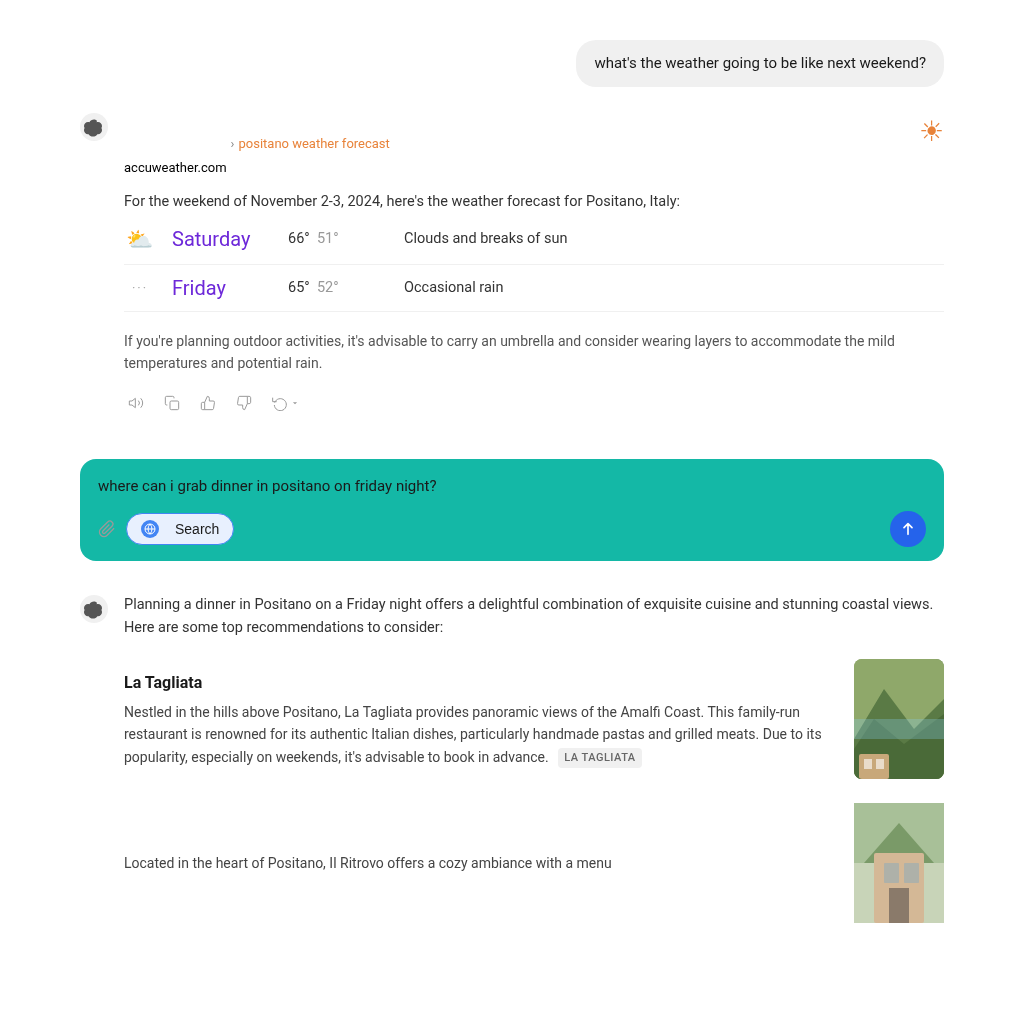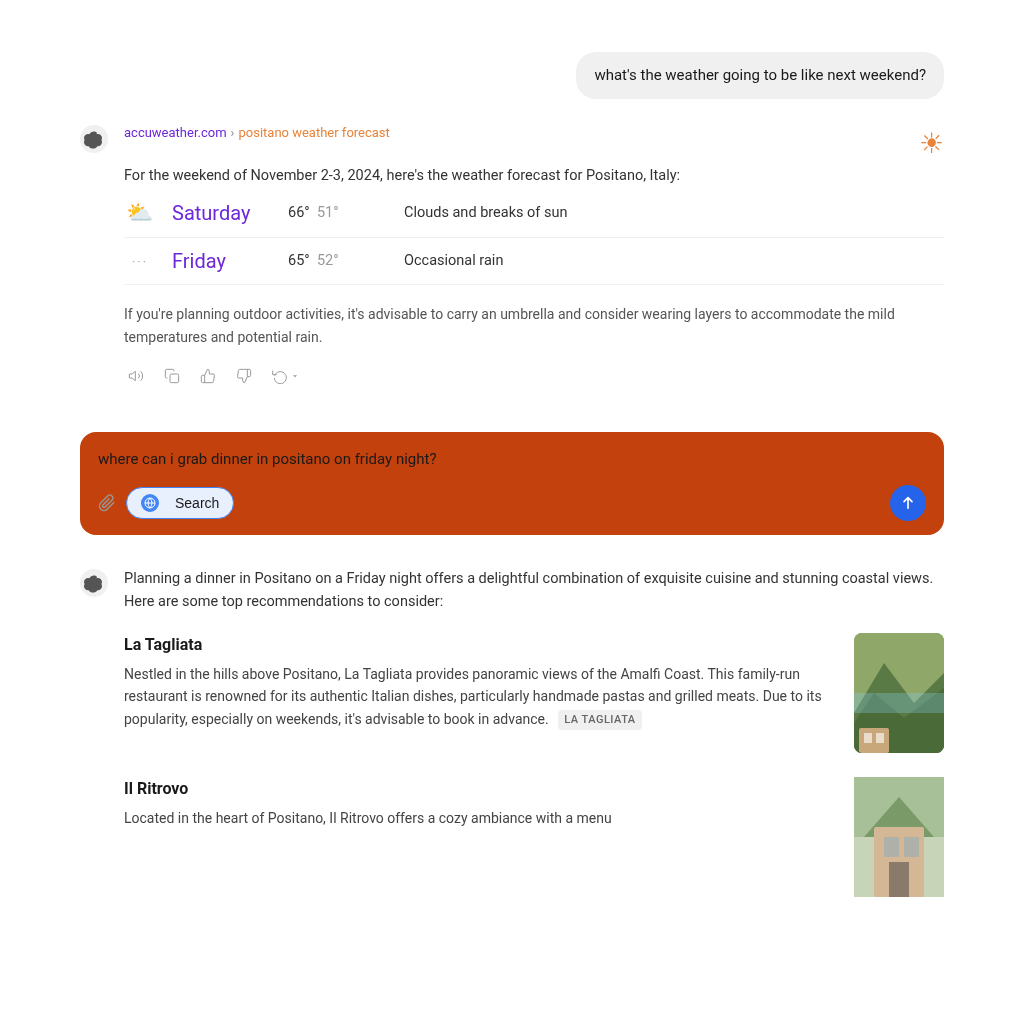--- a/index.html
+++ b/index.html
@@ -6,21 +6,21 @@
     body {
       font-family: -apple-system, BlinkMacSystemFont, 'Segoe UI', Roboto, sans-serif;
       background: #ffffff;
       color: #1a1a1a;
       font-size: 15px;
       line-height: 1.5;
     }
     .page {
       max-width: 1024px;
       margin: 0 auto;
-      padding: 32px 80px;
+      padding: 20px 80px;
       display: flex;
       flex-direction: column;
       gap: 0;
     }
 
     
     .user-message-row {
       display: flex;
       justify-content: flex-end;
       margin-bottom: 24px;
@@ -60,22 +60,23 @@
     }
     .weather-breadcrumb {
       font-size: 13px;
       color: #888;
       margin-bottom: 14px;
       display: flex;
       align-items: center;
       gap: 4px;
     }
     .weather-breadcrumb a {
-      color: #6d28d9;
+      color: #000000;
       text-decoration: none;
+      margin-top: 47px;
     }
     .weather-breadcrumb .separator {
       color: #888;
     }
     .weather-breadcrumb .page-name {
       color: #e8833a;
     }
     .weather-intro {
       font-size: 14.5px;
       color: #333;
@@ -147,21 +148,21 @@
       justify-content: space-between;
       align-items: flex-start;
     }
     .sun-icon {
       font-size: 28px;
       color: #e8833a;
     }
 
     
     .input-section {
-      background: #c2410c;
+      background: #14b8a6;
       border-radius: 16px;
       padding: 16px 18px 14px;
       margin-bottom: 32px;
     }
     .input-text {
       font-size: 15px;
       color: #1a1a1a;
       margin-bottom: 14px;
       line-height: 1.5;
     }
@@ -227,21 +228,21 @@
       font-size: 14.5px;
       color: #333;
       margin-bottom: 20px;
       line-height: 1.6;
     }
 
     .restaurant-card {
       display: flex;
       gap: 16px;
       margin-bottom: 24px;
-      align-items: flex-start;
+      align-items: center;
     }
     .restaurant-info {
       flex: 1;
     }
     .restaurant-name {
       font-size: 16px;
       font-weight: 700;
       color: #1a1a1a;
       margin-bottom: 6px;
     }
@@ -449,21 +450,20 @@
             <rect x="5" y="95" width="30" height="25" fill="#c8a87a" rx="2"></rect>
             <rect x="10" y="100" width="8" height="10" fill="#fff" opacity="0.6"></rect>
             <rect x="22" y="100" width="8" height="10" fill="#fff" opacity="0.6"></rect>
             <rect x="0" y="60" width="90" height="20" fill="#87CEEB" opacity="0.3"></rect>
           </svg>
         </div>
       </div>
 
       <div class="restaurant-card">
         <div class="restaurant-info">
-          <div class="restaurant-name">Il Ritrovo</div>
           <div class="restaurant-desc">
             Located in the heart of Positano, Il Ritrovo offers a cozy ambiance with a menu
           </div>
         </div>
         <div class="restaurant-image-placeholder2">
           <svg width="90" height="120" viewBox="0 0 90 120">
             <rect width="90" height="120" fill="#c8d4b8"></rect>
             <rect x="0" y="0" width="90" height="60" fill="#a8c098"></rect>
             <polygon points="10,60 45,20 80,60" fill="#7a9a68"></polygon>
             <rect x="20" y="50" width="50" height="70" fill="#d4b896" rx="2"></rect>

